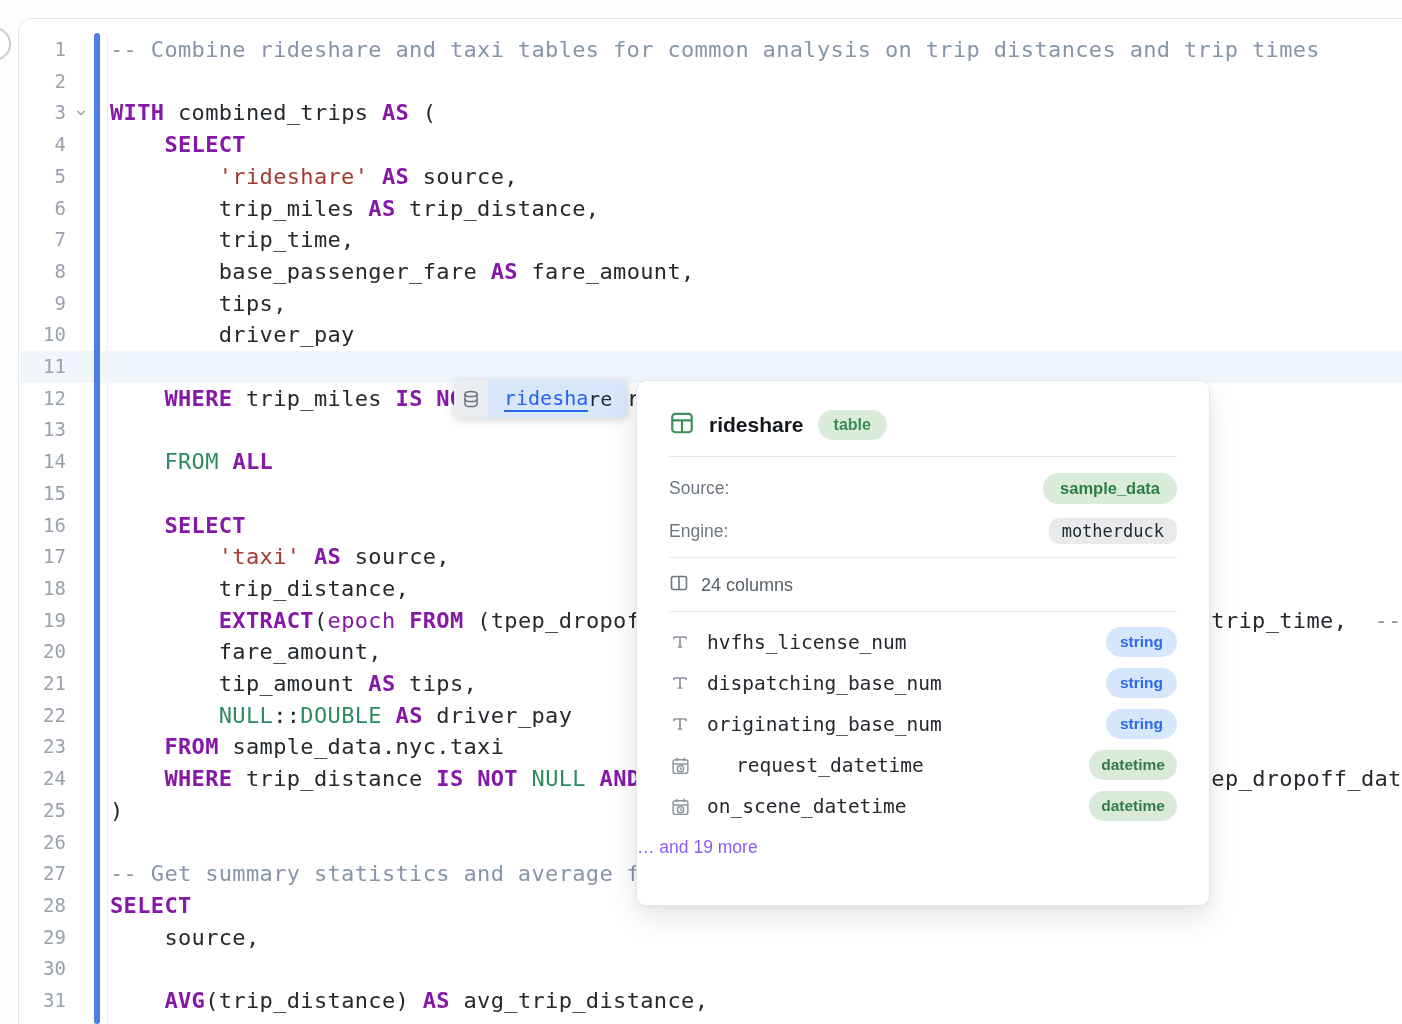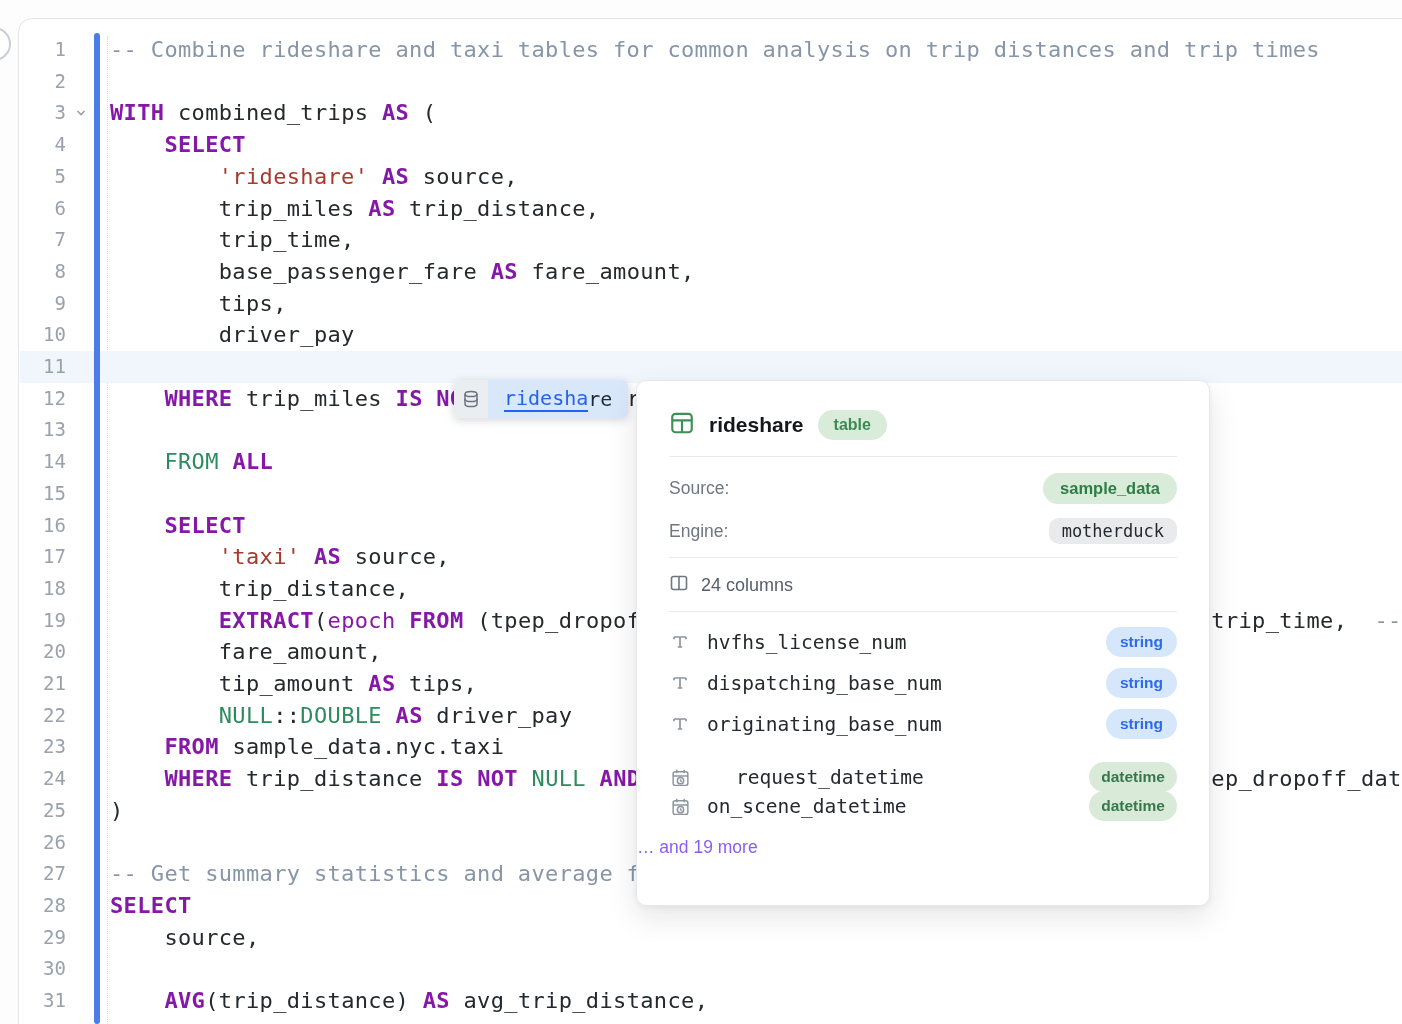--- a/index.html
+++ b/index.html
@@ -184,21 +184,21 @@
         </div>
         <div class="col-row" style="top: 323px;">
           <span class="col-icon">
             <svg width="20" height="20" viewBox="0 0 20 20" fill="none" stroke="#8c959f" stroke-width="1.7">
               <path d="M4 5h12M4 5v2.2M16 5v2.2M10 5v10M7.8 15h4.4"></path>
             </svg>
           </span>
           <span class="col-name">originating_base_num</span>
           <span class="pill string">string</span>
         </div>
-        <div class="col-row" style="top: 376px; gap: 45px;">
+        <div class="col-row" style="top: 364px; gap: 45px;">
           <span class="col-icon">
             <svg width="21" height="21" viewBox="0 0 20 20" fill="none" stroke="#8c959f" stroke-width="1.4">
               <rect x="3" y="4.5" width="14" height="13" rx="2"></rect>
               <path d="M6.5 2.5v3.5M13.5 2.5v3.5M3 8.5h14"></path>
               <circle cx="10" cy="13" r="3"></circle>
               <path d="M10 11.6V13l1.2.9"></path>
             </svg>
           </span>
           <span class="col-name">request_datetime</span>
           <span class="pill datetime">datetime</span>

